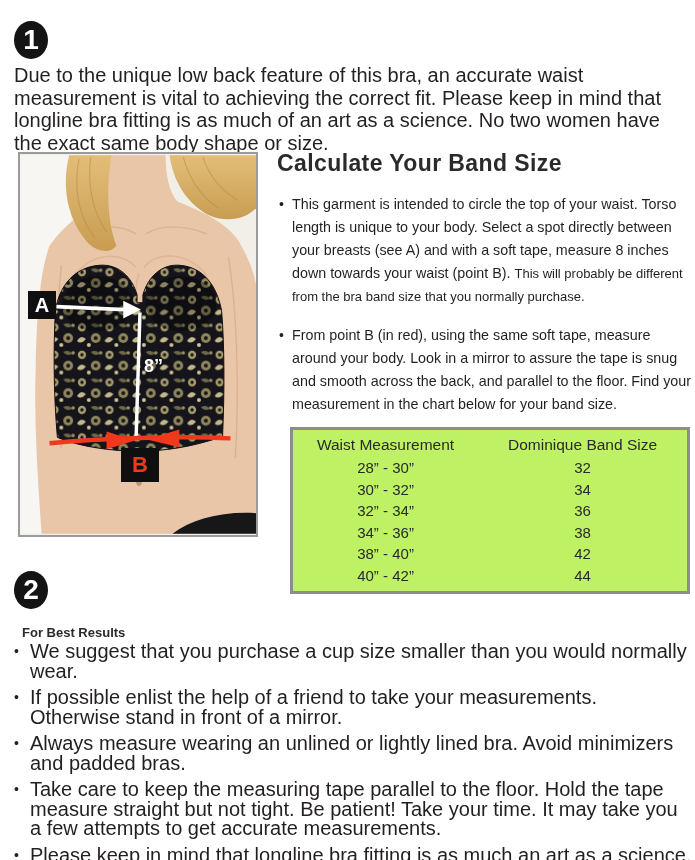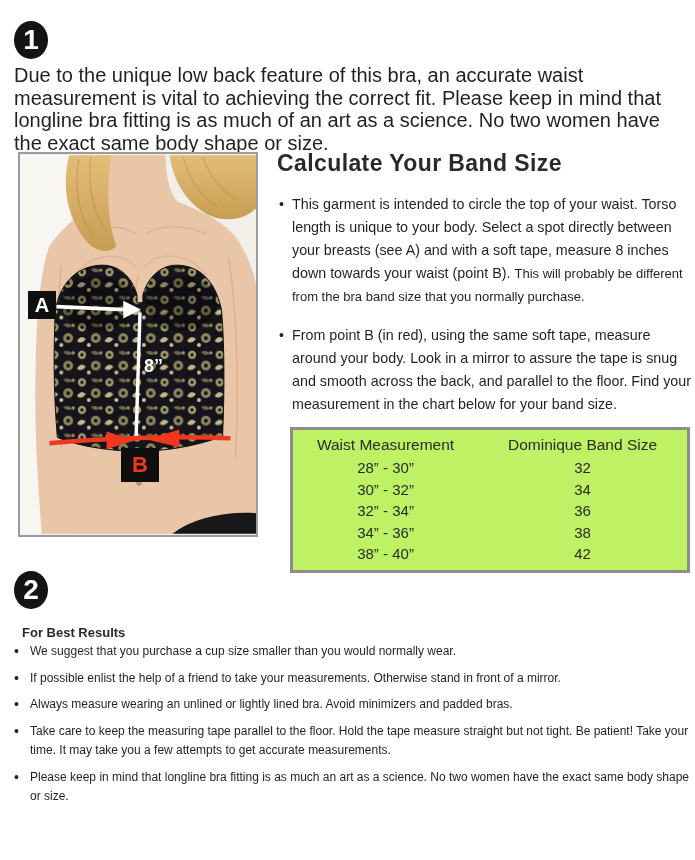--- a/index.html
+++ b/index.html
@@ -54,21 +54,21 @@
   thead th:first-child{width:47%;}
   td{text-align:center;line-height:21.5px;padding:0;}
   tbody tr:last-child td{padding-bottom:5px;}
   
   #best-heading{
     position:absolute;left:14px;top:617px;margin:8px;font-size:13px;font-weight:bold;color:#2a2a2a;
   }
   #best-list{position:absolute;left:14px;top:642px;width:678px;}
   .bullet2{
     display:grid;grid-template-columns:16px 1fr;margin-bottom:7px;
-    font-size:12px;line-height:19.5px;
+    font-size:20px;line-height:19.5px;
   }
   .bullet2::before{content:"\2022";font-size:14px;}
 </style>
 </head>
 <body>
 
 <div class="badge" id="badge1">
   <span>1</span>
 </div>
 
@@ -182,20 +182,24 @@
           <td>36</td>
         </tr>
       <tr>
           <td>34” - 36”</td>
           <td>38</td>
         </tr>
       <tr>
           <td>38” - 40”</td>
           <td>42</td>
         </tr>
+      <tr>
+          <td>40” - 42”</td>
+          <td>44</td>
+        </tr>
     </tbody>
   </table>
 </section>
 
 <div class="badge" id="badge2">
   <span>2</span>
 </div>
 
 <h2 id="best-heading">For Best Results</h2>
 

